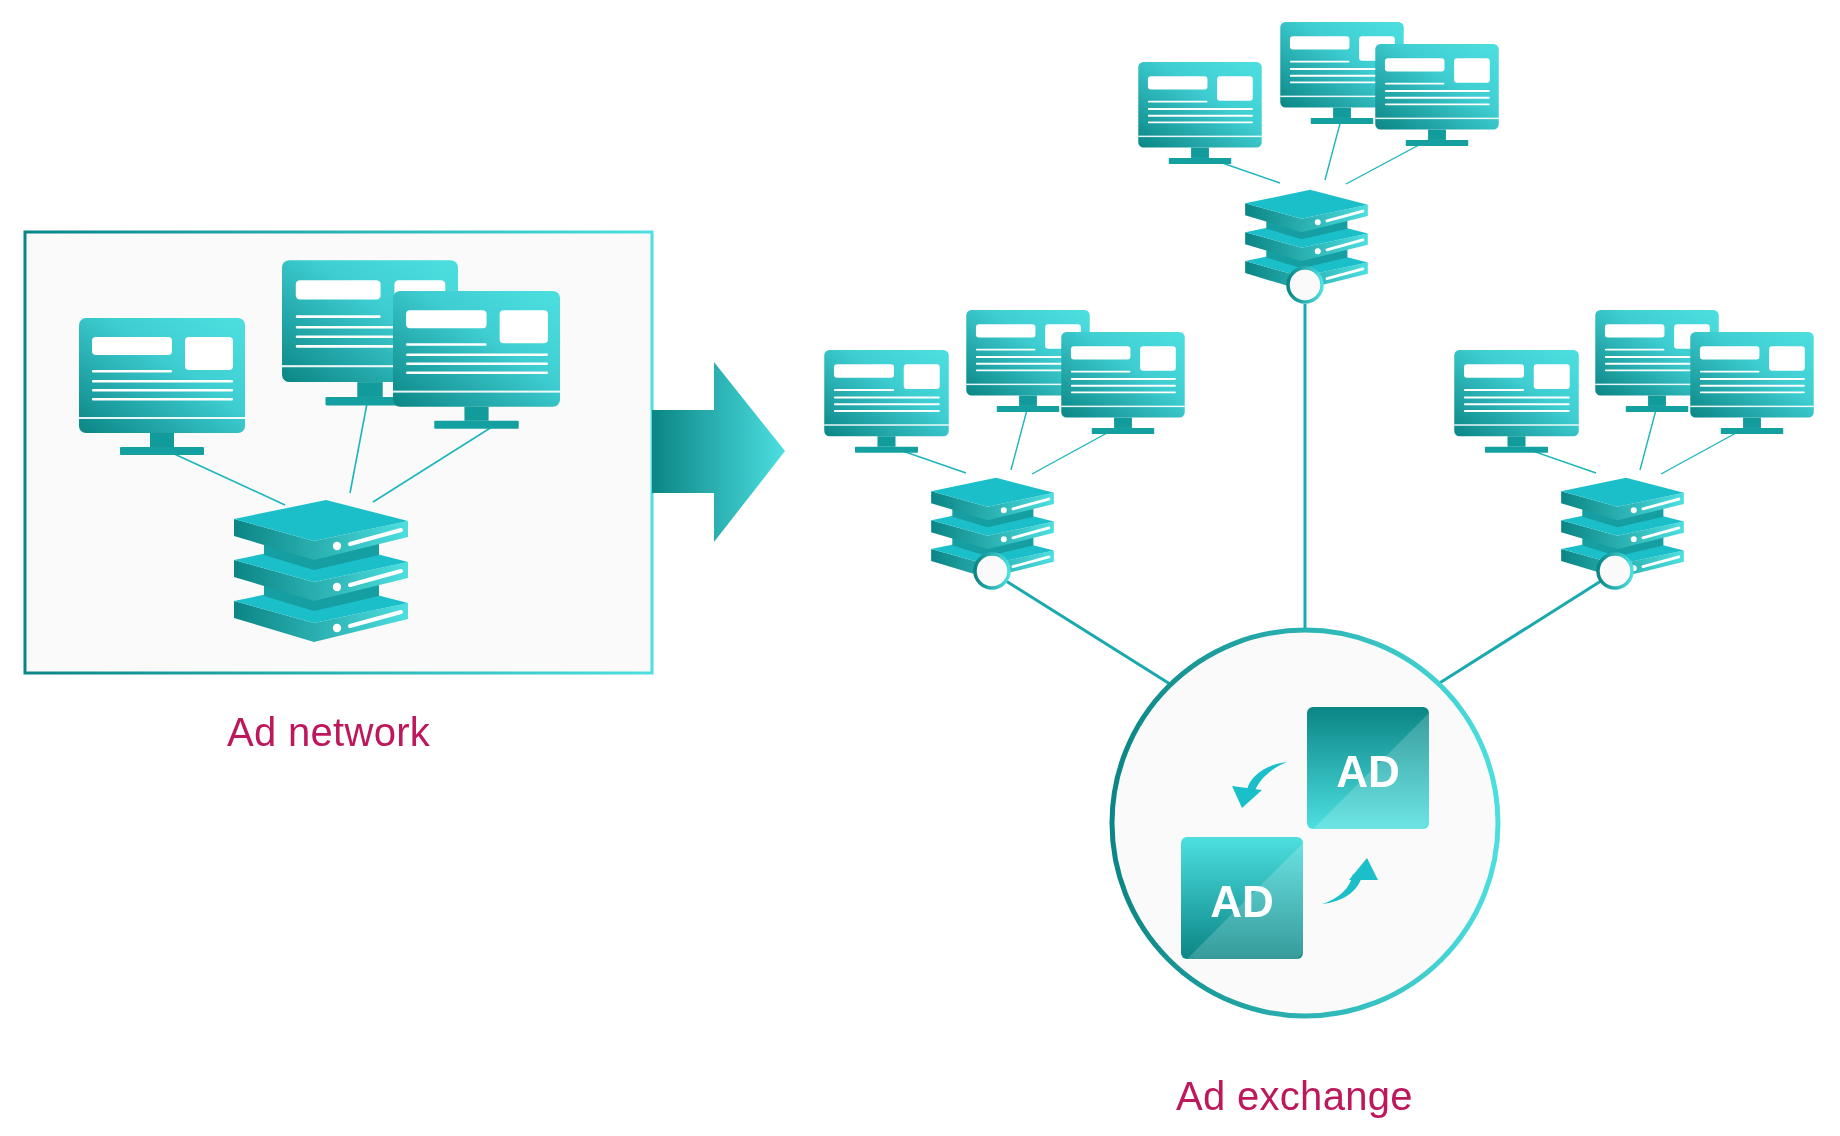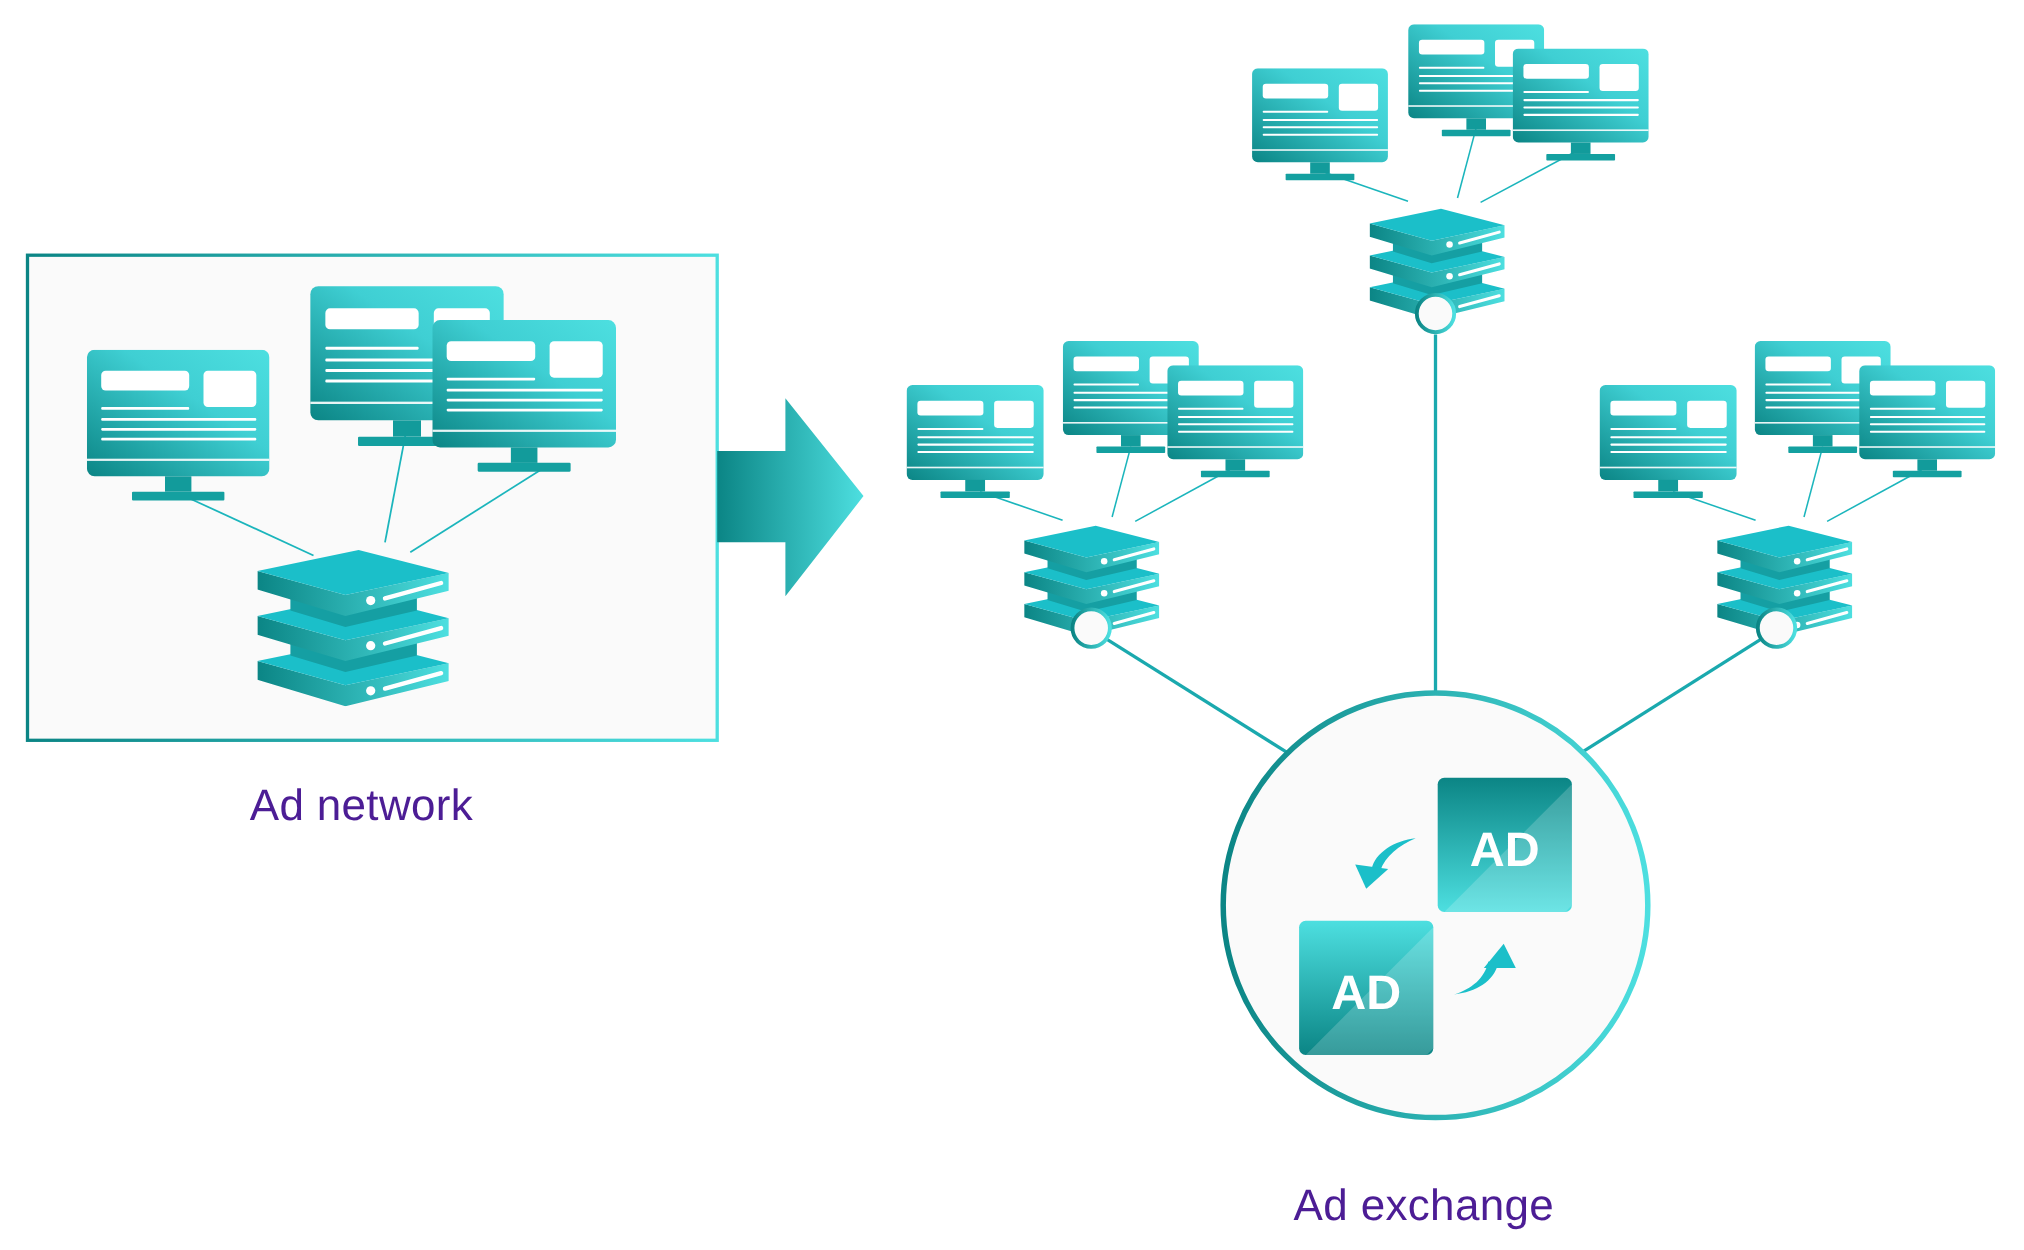--- a/index.html
+++ b/index.html
@@ -3,21 +3,21 @@
 <meta charset="utf-8">
 <style>
   html, body { margin: 0; padding: 0; background: #ffffff; }
   body { width: 1840px; height: 1136px; overflow: hidden; position: relative; }
   svg#diagram { position: absolute; left: 0; top: 0; width: 1840px; height: 1136px; }
   .label {
     position: absolute;
     font-family: "Liberation Sans", "DejaVu Sans", sans-serif;
     font-size: 40px;
     font-weight: 400;
-    color: #4c1d95;
+    color: #be185d;
     letter-spacing: 0.3px;
     white-space: nowrap;
   }
   #label-network { left: 227px; top: 710px; }
   #label-exchange { left: 1176px; top: 1074px; }
   .ad-text {
     font-family: "Liberation Sans", "DejaVu Sans", sans-serif;
     font-weight: 700;
     font-size: 44px;
     fill: #ffffff;

